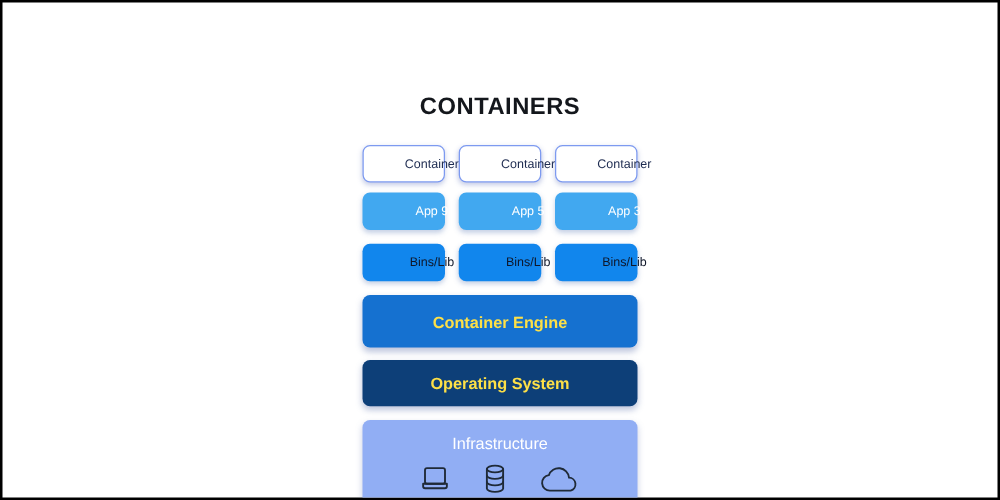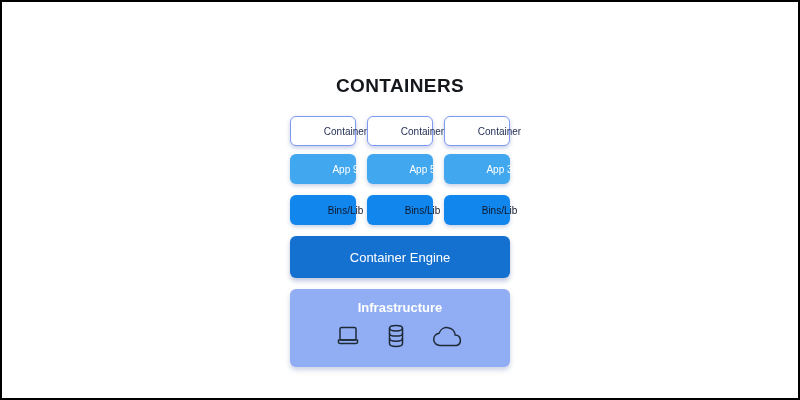--- a/index.html
+++ b/index.html
@@ -76,22 +76,22 @@
     box-shadow: 0 2px 4px rgba(90, 120, 180, 0.35);
   }
   .bar {
     box-sizing: border-box;
     width: 220px;
     border-radius: 6px;
     display: flex;
     align-items: center;
     justify-content: center;
     font-size: 13px;
-    font-weight: 400;
-    color: #ffffff;
+    font-weight: 700;
+    color: #fde047;
     box-shadow: 0 3px 5px rgba(90, 110, 170, 0.4);
   }
   .engine-bar {
     margin-top: 11px;
     height: 42px;
     background: var(--engine-bg, #1571d0);
   }
   .os-bar {
     margin-top: 10px;
     height: 37px;
@@ -105,21 +105,21 @@
     border-radius: 6px;
     background: var(--infra-bg, #91aef4);
     display: flex;
     flex-direction: column;
     align-items: center;
     box-shadow: 0 3px 5px rgba(110, 125, 180, 0.35);
   }
   .infra-label {
     margin-top: 11px;
     font-size: 13px;
-    font-weight: 700;
+    font-weight: 400;
     color: #ffffff;
   }
   .infra-icons {
     margin-top: 9px;
     display: flex;
     align-items: center;
     gap: 27px;
   }
   .icon svg {
     display: block;
@@ -151,20 +151,21 @@
     </div>
 
     <div class="row row-bins">
       <div class="box bins-box">Bins/Lib</div>
       <div class="box bins-box">Bins/Lib</div>
       <div class="box bins-box">Bins/Lib</div>
     </div>
 
     <div class="bar engine-bar">Container Engine</div>
 
+    <div class="bar os-bar">Operating System</div>
 
     <div class="infra-block">
       <div class="infra-label">Infrastructure</div>
       <div class="infra-icons">
         <span class="icon">
           <svg width="24" height="22" viewBox="0 0 24 22">
             <rect x="4" y="2.5" width="16" height="12.5" rx="1.6"></rect>
             <path d="M2.5 15h19v2a1.6 1.6 0 0 1-1.6 1.6H4.1a1.6 1.6 0 0 1-1.6-1.6z"></path>
           </svg>
         </span>

